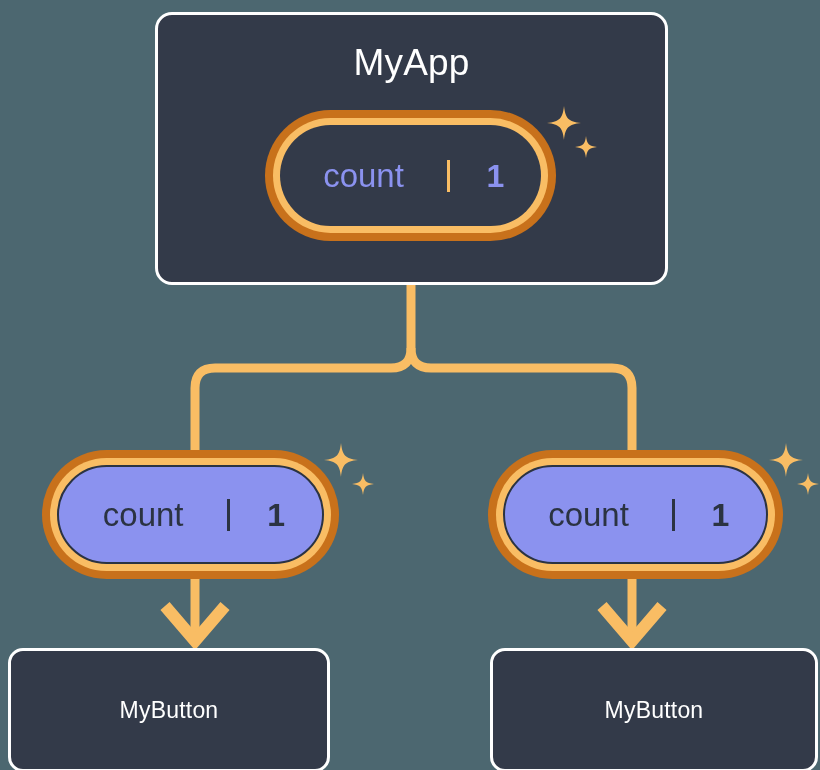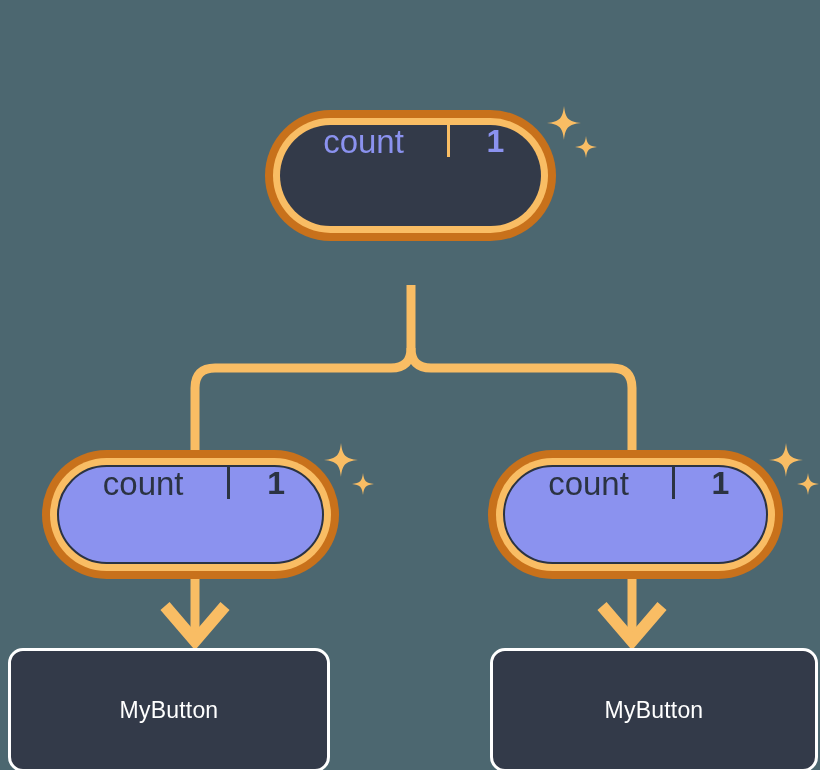--- a/index.html
+++ b/index.html
@@ -82,21 +82,21 @@
     border-radius: 999px;
     background: #f9bd64;
     padding: 7px;
     display: flex;
   }
 
   .pill-inner {
     flex: 1;
     border-radius: 999px;
     display: flex;
-    align-items: flex-start;
+    align-items: center;
     overflow: hidden;
   }
 
   .pill-cell {
     display: flex;
     align-items: center;
     justify-content: center;
     line-height: 1;
   }
 
@@ -194,20 +194,23 @@
       <path d="M195,576 L195,641" fill="none" stroke="#f9bd64" stroke-width="9"></path>
       <path d="M165,606 L195,641 L225,606" fill="none" stroke="#f9bd64" stroke-width="12" stroke-linecap="butt" stroke-linejoin="miter"></path>
     </g>
 
     <g>
       <path d="M632,576 L632,641" fill="none" stroke="#f9bd64" stroke-width="9"></path>
       <path d="M602,606 L632,641 L662,606" fill="none" stroke="#f9bd64" stroke-width="12" stroke-linecap="butt" stroke-linejoin="miter"></path>
     </g>
   </svg>
 
+  <div class="app-card">
+    <div class="app-title">MyApp</div>
+  </div>
 
   <div class="pill pill--dark" id="pill-app">
     <div class="pill-outer">
       <div class="pill-mid">
         <div class="pill-inner">
           <div class="pill-cell pill-key">count</div>
           <div class="pill-cell pill-val">1</div>
         </div>
       </div>
     </div>

